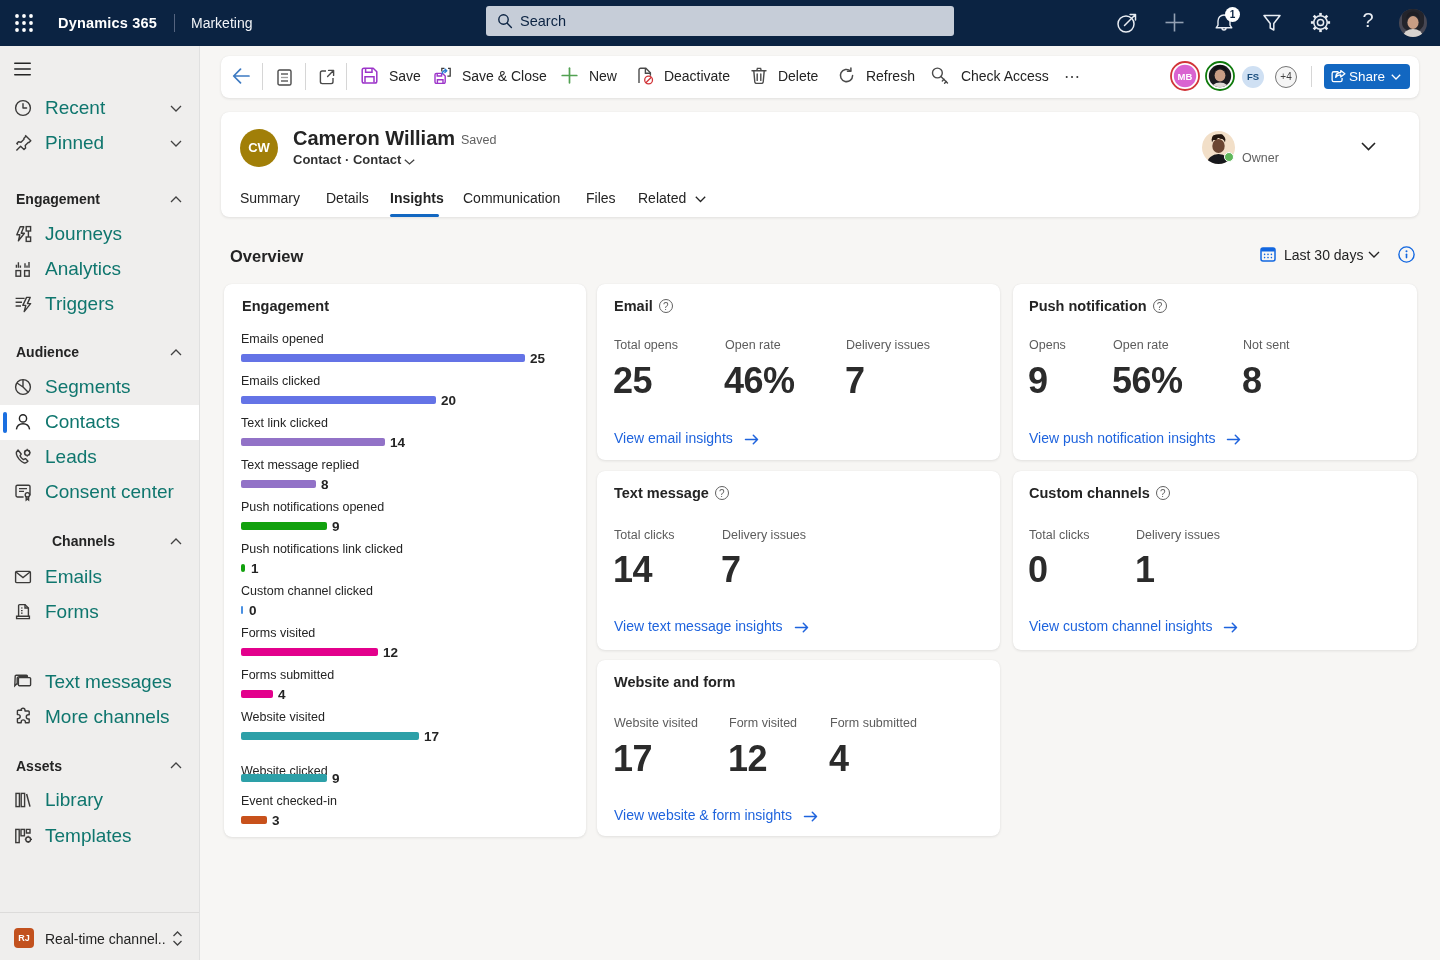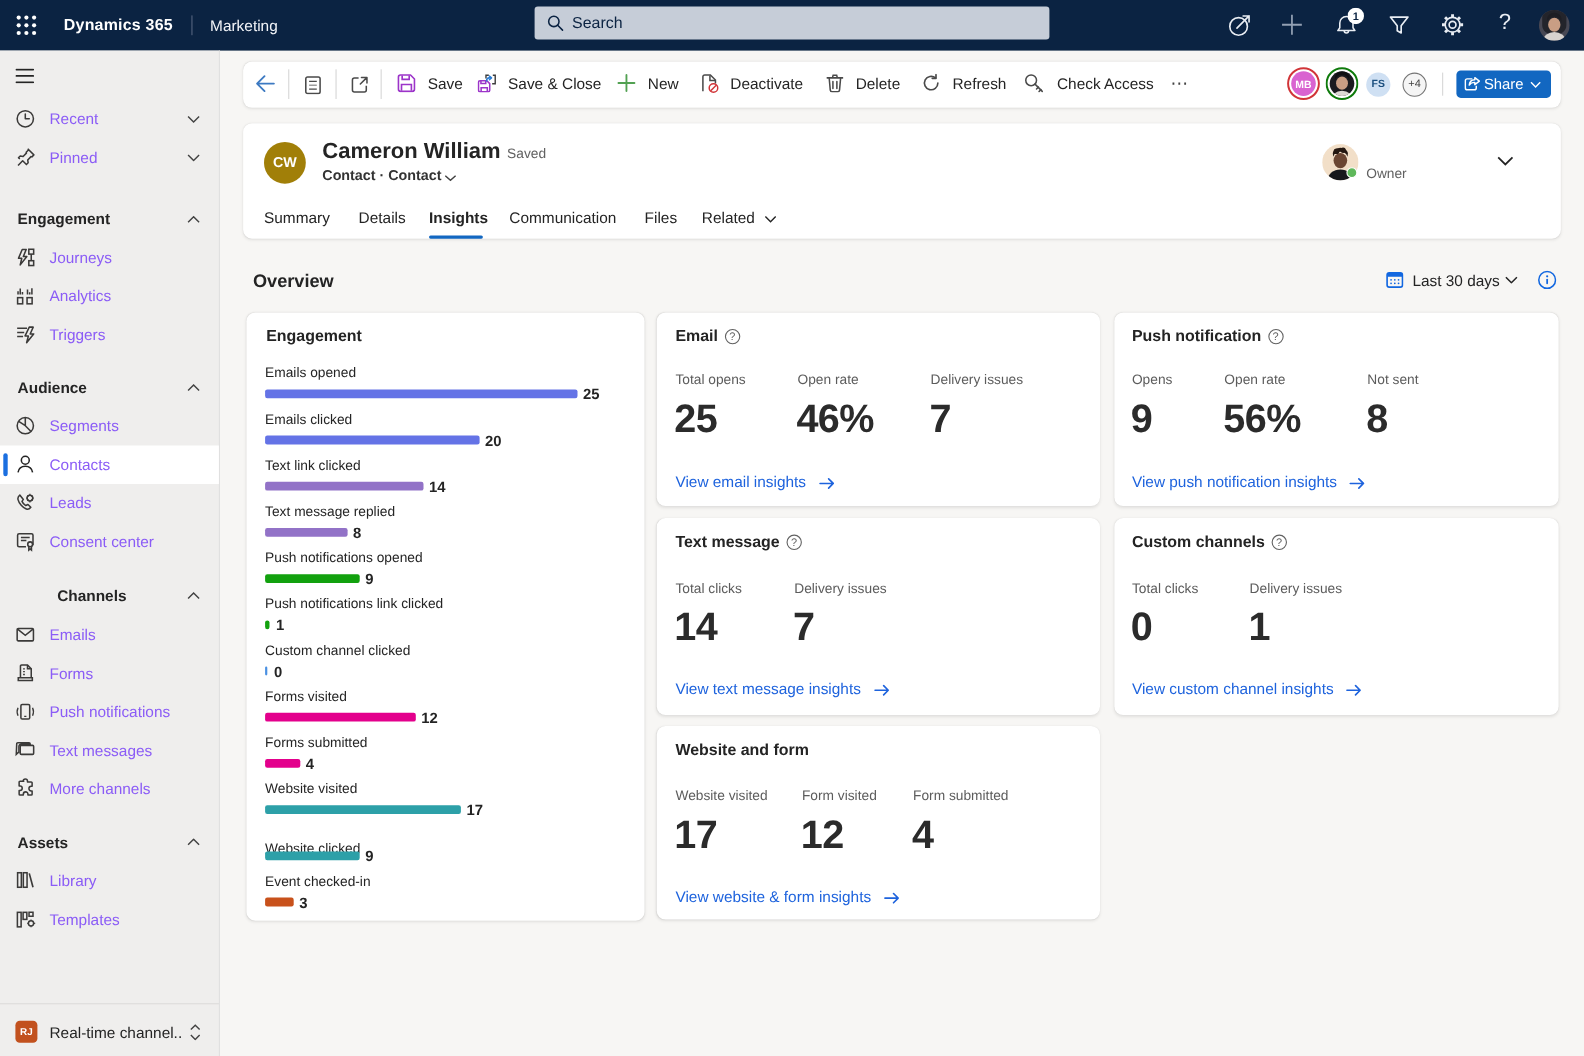--- a/index.html
+++ b/index.html
@@ -11,21 +11,21 @@
   #topnav .brand { position:absolute; left:58px; top:0; height:52px; line-height:46px; color:#fff; font-size:14.5px; font-weight:700; letter-spacing:0.2px; }
   #topnav .brand2 { position:absolute; left:191px; top:0; height:46px; line-height:46px; color:#f2f4f8; font-size:14px; font-weight:400; }
   #topnav .bdiv { position:absolute; left:174px; top:14px; width:1px; height:18px; background:#55647f; }
   #searchbox { position:absolute; left:486px; top:6px; width:468px; height:30px; background:#c6cdd8; border-radius:3px; color:#0b2342; font-size:14.5px; line-height:30px; }
   #searchbox .sicon { position:absolute; left:11px; top:7px; }
   #searchbox .stext { position:absolute; left:34px; }
   
   #sidebar { position:absolute; left:0; top:46px; width:200px; height:914px; background:#efeeed; border-right:1px solid #e0e0e0; }
   .navitem { position:absolute; left:0; width:199px; height:35px; }
   .navitem .ic { position:absolute; left:13px; top:50%; transform:translateY(-50%); width:20px; height:20px; }
-  .navitem .lb { position:absolute; left:45px; top:50%; transform:translateY(-50%); font-size:14px; color:#8b5cf6; white-space:nowrap; }
+  .navitem .lb { position:absolute; left:45px; top:50%; transform:translateY(-50%); font-size:19px; color:#0f766e; white-space:nowrap; }
   .navhead { position:absolute; left:16px; font-size:14px; font-weight:700; color:#242424; }
   .chev { position:absolute; right:17px; }
   .sel { background:#ffffff; }
   .selbar { position:absolute; left:3px; top:7px; width:4px; height:21px; border-radius:2px; background:#1b6fe0; }
   
   .card { position:absolute; background:#fff; border-radius:8px; box-shadow:0 1px 3px rgba(0,0,0,0.09), 0 0 1px rgba(0,0,0,0.07); }
   
   .cmditem { position:absolute; top:0; height:41px; line-height:41px; font-size:14px; color:#242424; white-space:nowrap; }
   .cmditem svg { vertical-align:middle; margin-top:-3px; }
   .cdiv { position:absolute; top:7px; width:1px; height:27px; background:#d6d6d6; }
@@ -226,28 +226,20 @@
     <div class="lb">Emails</div>
   </div>
   <div class="navitem" style="top:548.5px;">
     <svg class="ic" viewBox="0 0 20 20" fill="none" stroke="#3b3a39" stroke-width="1.4">
         <path d="M5.6 14 v-10.4 a1 1 0 0 1 1-1 h5.4 l3.4 3.4 v8 "></path>
         <path d="M12 2.6 v3.4 h3.4"></path>
         <path d="M8 6 h1.6 M8 8.6 h1.6 M8 11.2 h1.6" stroke-width="1.2"></path>
         <path d="M3.6 14.2 h12.8 v2.4 h-12.8 z"></path>
       </svg>
     <div class="lb">Forms</div>
-  </div>
-  <div class="navitem" style="top:583.5px;">
-    <svg class="ic" viewBox="0 0 20 20" fill="none" stroke="#3b3a39" stroke-width="1.4">
-        <rect x="6" y="3.4" width="8" height="13.2" rx="1.2"></rect>
-        <path d="M9 14.2 h2" stroke-width="1.2"></path>
-        <path d="M3.4 6.4 c-1 2.2 -1 5 0 7.2 M16.6 6.4 c1 2.2 1 5 0 7.2" stroke-width="1.2"></path>
-      </svg>
-    <div class="lb">Push notifications</div>
   </div>
   <div class="navitem" style="top:618.5px;">
     <svg class="ic" viewBox="0 0 20 20" fill="none" stroke="#3b3a39" stroke-width="1.4">
         <path d="M6.4 5.6 h10.2 a1 1 0 0 1 1 1 v6.2 a1 1 0 0 1 -1 1 h-1.2 v0 h-9 a1 1 0 0 1 -1 -1 v-6.2 a1 1 0 0 1 1-1 z"></path>
         <path d="M2.4 4.2 a1 1 0 0 1 1-1 h10.2 a1 1 0 0 1 1 1 v0.4 h-8.2 a2 2 0 0 0 -2 2 v5.4 h-0.6 l-1.8 1.8 z" transform="translate(-0.2,0)" fill="none"></path>
       </svg>
     <div class="lb">Text messages</div>
   </div>
   <div class="navitem" style="top:653.5px;">
     <svg class="ic" viewBox="0 0 20 20" fill="none" stroke="#3b3a39" stroke-width="1.4" stroke-linejoin="round">

